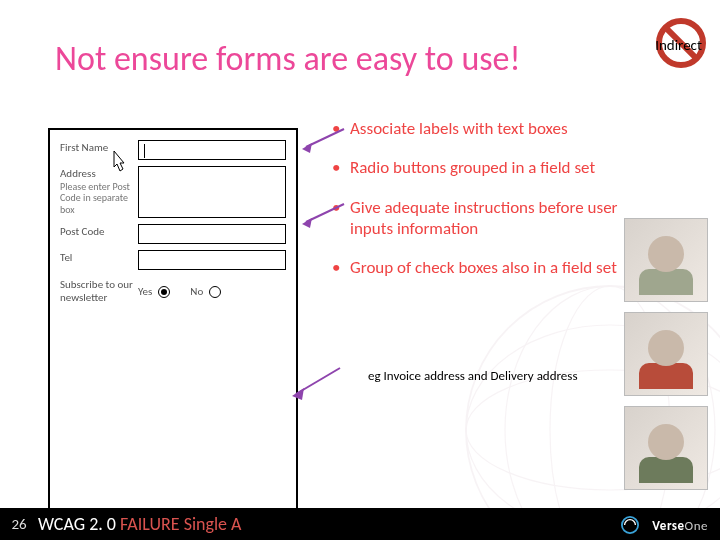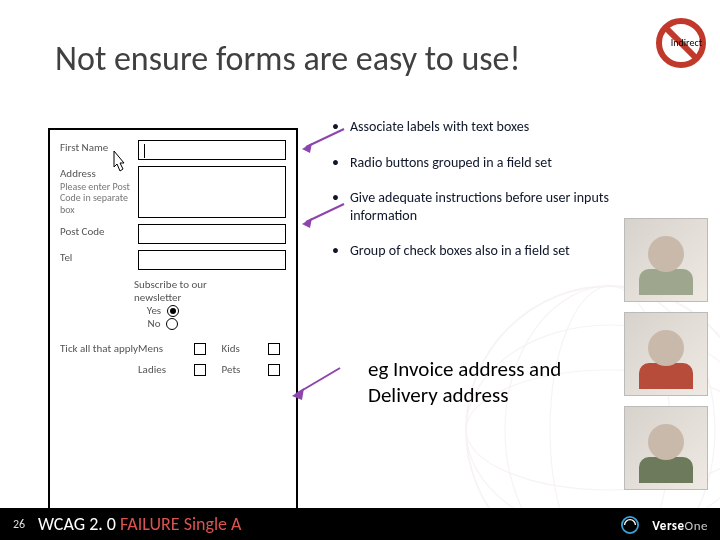--- a/index.html
+++ b/index.html
@@ -1,49 +1,49 @@
 <!DOCTYPE html>
 <html><head>
 <meta charset="utf-8">
 <style>
   * { box-sizing: border-box; margin: 0; padding: 0; }
   html, body { width: 720px; height: 540px; font-family: Calibri, Arial, sans-serif; background: #fff; overflow: hidden; }
   .slide { position: relative; width: 720px; height: 540px; }
-  .title { position: absolute; top: 38px; left: 55px; font-size: 34px; color: #404040; }
+  .title { position: absolute; top: 38px; left: 55px; font-size: 34px; color: #ec4899; }
   .badge { position: absolute; top: 18px; right: 14px; width: 50px; height: 50px; border-radius: 50%; border: 6px solid #c0392b; display:flex; align-items:center; justify-content:center; }
   .badge .slash { position:absolute; width: 42px; height: 6px; background:#c0392b; transform: rotate(45deg); }
-  .badge-text { position: absolute; top: 36px; right: 18px; font-size: 10px; color:#000;text-align:right; }
+  .badge-text { position: absolute; top: 36px; right: 18px; font-size: 15px; color:#000;text-align:right; }
   .form-box { position:absolute; top: 128px; left: 48px; width: 250px; height: 394px; border: 2px solid #000; background:#fff; padding: 10px 10px 6px 10px; }
   .row { display:flex; align-items:flex-start; margin-bottom: 6px; font-size: 11px; color:#555; }
   .lbl { width: 78px; line-height: 1.15; padding-top:2px; }
   .fld { flex:1; height: 20px; border:1px solid #000; background:#fff; }
   .fld.tall { height: 52px; }
   .hint { font-size: 10px; color:#777; display:block; }
-  .radio-row { display:flex; align-items:center; font-size:11px; color:#555; margin-top:8px;flex-direction:column; }
+  .radio-row { display:flex; align-items:center; font-size:11px; color:#555; margin-top:8px; }
   .radio-row .lbl2 { width: 78px; }
   .opt { display:flex; align-items:flex-end; margin-right: 14px; }
   .opt span { margin-right:6px; }
   .radio { width:12px; height:12px; border:1px solid #000; border-radius:50%; display:inline-block; position:relative; }
   .radio.sel::after { content:""; position:absolute; inset:2px; background:#000; border-radius:50%; }
   .check-row { display:flex; align-items:flex-start; font-size:11px; color:#555; margin-top:12px; }
   .check-grid { display:grid; grid-template-columns: auto 18px auto 18px; column-gap:10px; row-gap:8px; align-items:center; flex:1; }
   .cb { width:12px; height:12px; border:1px solid #000; display:inline-block; }
   .cursor { position:absolute; top:149px; left:108px; pointer-events:none; }
   .cursor svg { width:20px; height:26px; }
   .caret { position:absolute; width:1px; height:14px; background:#000; }
-  .bullets { position:absolute; top:118px; left: 332px; width: 300px; font-size: 14px; color:#0f172a; }
+  .bullets { position:absolute; top:118px; left: 332px; width: 300px; font-size: 17px; color:#ef4444; }
   .bullets li { margin-bottom: 18px; list-style: none; position:relative; padding-left: 18px; line-height:1.25;}
   .bullets li::before { content:"•"; position:absolute; left:0; top:0; }
-  .eg { margin-left: 18px; font-size:21px; margin-top: 4px;}
+  .eg { margin-left: 18px; font-size:13px; margin-top: 16px;}
   .arrow { position:absolute; pointer-events:none; }
   .photo { position:absolute; right:12px; width:84px; height:84px; background: linear-gradient(135deg,#d8d2cc,#efe9e3); border:1px solid #bbb; display:flex; align-items:center; justify-content:center; }
   .photo .head { width:36px; height:36px; border-radius:50%; background:#c9b9aa; position:relative; top:-6px; }
   .photo .body { position:absolute; bottom:6px; width:54px; height:26px; background:#9fa68e; border-radius:10px 10px 0 0; }
   .footer { position:absolute; left:0; right:0; bottom:0; height:32px; background:#000; color:#fff; display:flex; align-items:center; }
-  .pagenum { width:38px; text-align:center; font-size:12px; color:#ddd; }
+  .pagenum { width:38px; text-align:center; font-size:15px; color:#ddd; }
   .ftext { font-size:18px; }
   .ftext .fail { color:#d9534f; }
   .brand { position:absolute; right:12px; bottom:6px; display:flex; align-items:center; gap:13px; }
   .brand .logo { width:18px; height:18px; }
   .brand .name { color:#ccc; font-size:13px; letter-spacing:0.5px; }
   .brand .name b { color:#fff; }
   .globe { position:absolute; right:-40px; bottom:-40px; width:300px; height:300px; opacity:0.06; pointer-events:none; }
   .globe svg { width:100%; height:100%; }
 </style>
 </head>
@@ -96,33 +96,20 @@
       <div class="opt">
         <span>Yes</span>
         <span class="radio sel"></span>
       </div>
       <div class="opt">
         <span>No</span>
         <span class="radio"></span>
       </div>
     </div>
 
-    <div class="check-row">
-      <div class="lbl2" style="width:78px;">Tick all that apply</div>
-      <div class="check-grid">
-        <span>Mens</span>
-        <span class="cb"></span>
-        <span>Kids</span>
-        <span class="cb"></span>
-        <span>Ladies</span>
-        <span class="cb"></span>
-        <span>Pets</span>
-        <span class="cb"></span>
-      </div>
-    </div>
   </div>
 
   <div class="cursor">
     <svg viewBox="0 0 20 26">
         <path d="M6 2 L6 18 L9 15 L12 22 L15 20 L12 14 L16 14 Z" fill="#fff" stroke="#000" stroke-width="1"></path>
       </svg>
   </div>
 
   <ul class="bullets">
     <li>Associate labels with text boxes</li>

